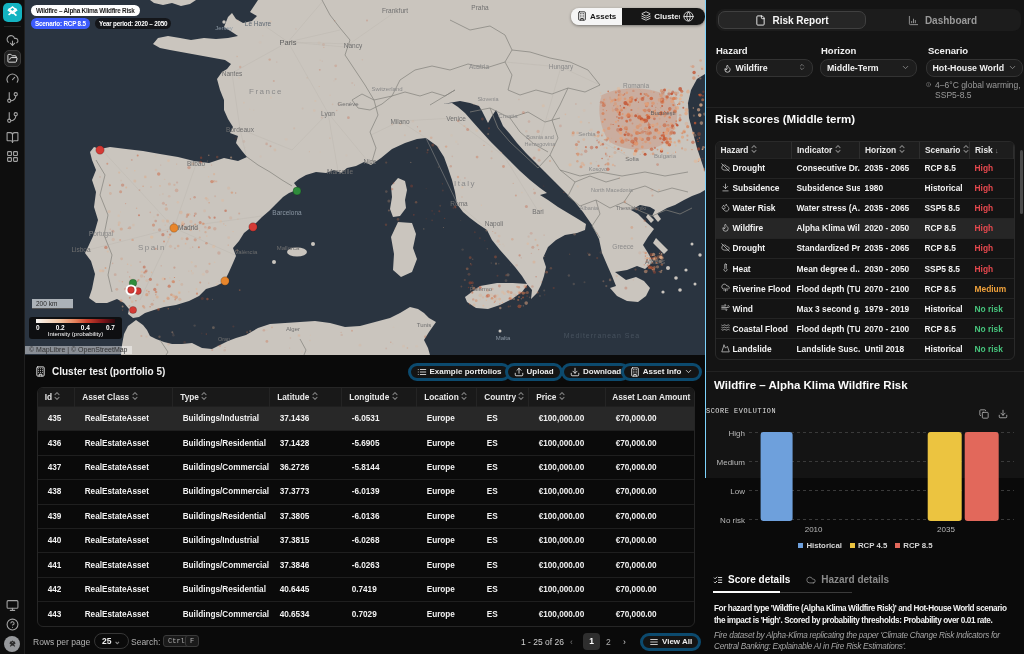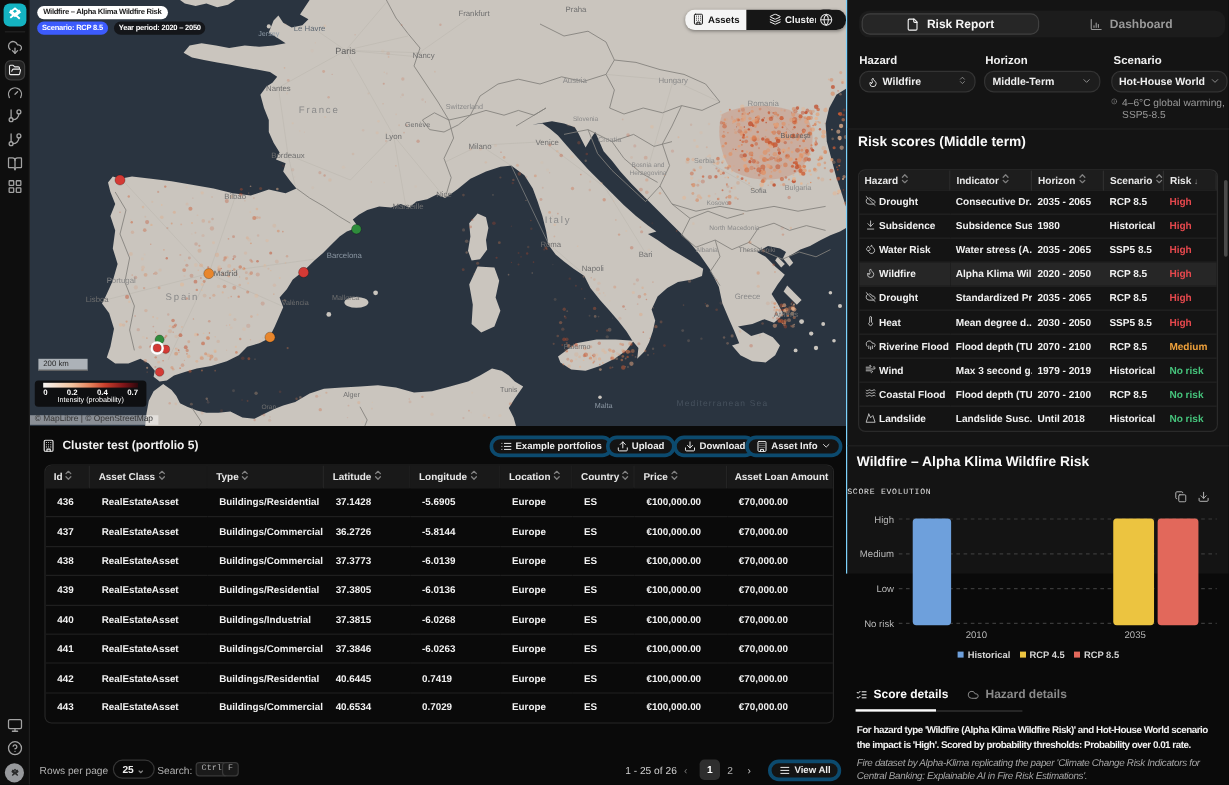--- a/index.html
+++ b/index.html
@@ -55,21 +55,21 @@
 .hz { display:flex; align-items:center; gap:3px; }
 .risk-h { color:#e5484d; } .risk-m { color:#efa13b; } .risk-n { color:#46c47c; }
 #rsep2 { position:absolute; left:0; top:371px; width:319px; height:1px; background:#222; }
 #ctitle { position:absolute; left:8px; top:379px; font-size:11.5px; font-weight:bold; color:#fafafa; }
 #csub { position:absolute; left:0; top:407px; width:319px; text-align:left; font-family:"Liberation Mono",monospace; font-size:6.8px; letter-spacing:0.6px; color:#e0e0e0; }
 #cicons { position:absolute; right:16px; top:409px; display:flex; gap:9px; color:#b5b5b5; }
 #chart { position:absolute; left:0; top:420px; }
 #legend { position:absolute; left:0; top:541px; width:319px; display:flex; justify-content:center; gap:8px; font-size:7.8px; font-weight:bold; color:#d6d6d6; align-items:center; }
 .lgsq { width:5px; height:5px; display:inline-block; margin-right:3px; }
 #dtabs { position:absolute; left:7px; top:574px; display:flex; gap:16px; font-size:10px; font-weight:bold; }
-.dtab { display:flex; align-items:flex-start; gap:5px; padding-bottom:7px; }
+.dtab { display:flex; align-items:flex-end; gap:5px; padding-bottom:7px; }
 #dtline { position:absolute; left:7px; top:592px; width:139px; height:1px; background:#3a3a3a; }
 #dtline2 { position:absolute; left:7px; top:590.5px; width:67px; height:2px; background:#fafafa; }
 #rpara { position:absolute; left:8px; top:602.5px; width:305px; font-size:8.2px; letter-spacing:-0.4px; font-weight:bold; color:#f2f2f2; line-height:12px; white-space:nowrap; }
 #rital { position:absolute; left:8px; top:629.5px; width:305px; font-size:8.2px; letter-spacing:-0.25px; font-style:italic; color:#a6a6a6; line-height:11.5px; white-space:nowrap; }
 #scrollth { position:absolute; left:313.5px; top:150px; width:3.5px; height:64px; background:#4a4a4a; border-radius:2px; }
 </style></head><body>
 
 <div id="sidebar" class="abs">
   <div id="logo" class="abs"><svg width="19" height="19" viewBox="0 0 24 24">
         <g stroke="#fff" stroke-width="2" fill="none">
@@ -1573,20 +1573,31 @@
             <th>Country <span class="sorti"><svg width="6" height="8" viewBox="0 0 8 12" fill="none" stroke="#808080" stroke-width="1.6" stroke-linecap="round" stroke-linejoin="round">
                   <path d="M1 4 L4 1 L7 4"></path>
                   <path d="M1 8 L4 11 L7 8"></path>
                 </svg></span></th>
             <th>Price <span class="sorti"><svg width="6" height="8" viewBox="0 0 8 12" fill="none" stroke="#808080" stroke-width="1.6" stroke-linecap="round" stroke-linejoin="round">
                   <path d="M1 4 L4 1 L7 4"></path>
                   <path d="M1 8 L4 11 L7 8"></path>
                 </svg></span></th>
             <th style="padding-left:6px">Asset Loan Amount</th>
           </tr>
+  <tr class="hl">
+            <td>435</td>
+            <td>RealEstateAsset</td>
+            <td>Buildings/Industrial</td>
+            <td>37.1436</td>
+            <td>-6.0531</td>
+            <td>Europe</td>
+            <td>ES</td>
+            <td>€100,000.00</td>
+            <td>€70,000.00</td>
+          </tr>
 <tr>
             <td>436</td>
             <td>RealEstateAsset</td>
             <td>Buildings/Residential</td>
             <td>37.1428</td>
             <td>-5.6905</td>
             <td>Europe</td>
             <td>ES</td>
             <td>€100,000.00</td>
             <td>€70,000.00</td>

